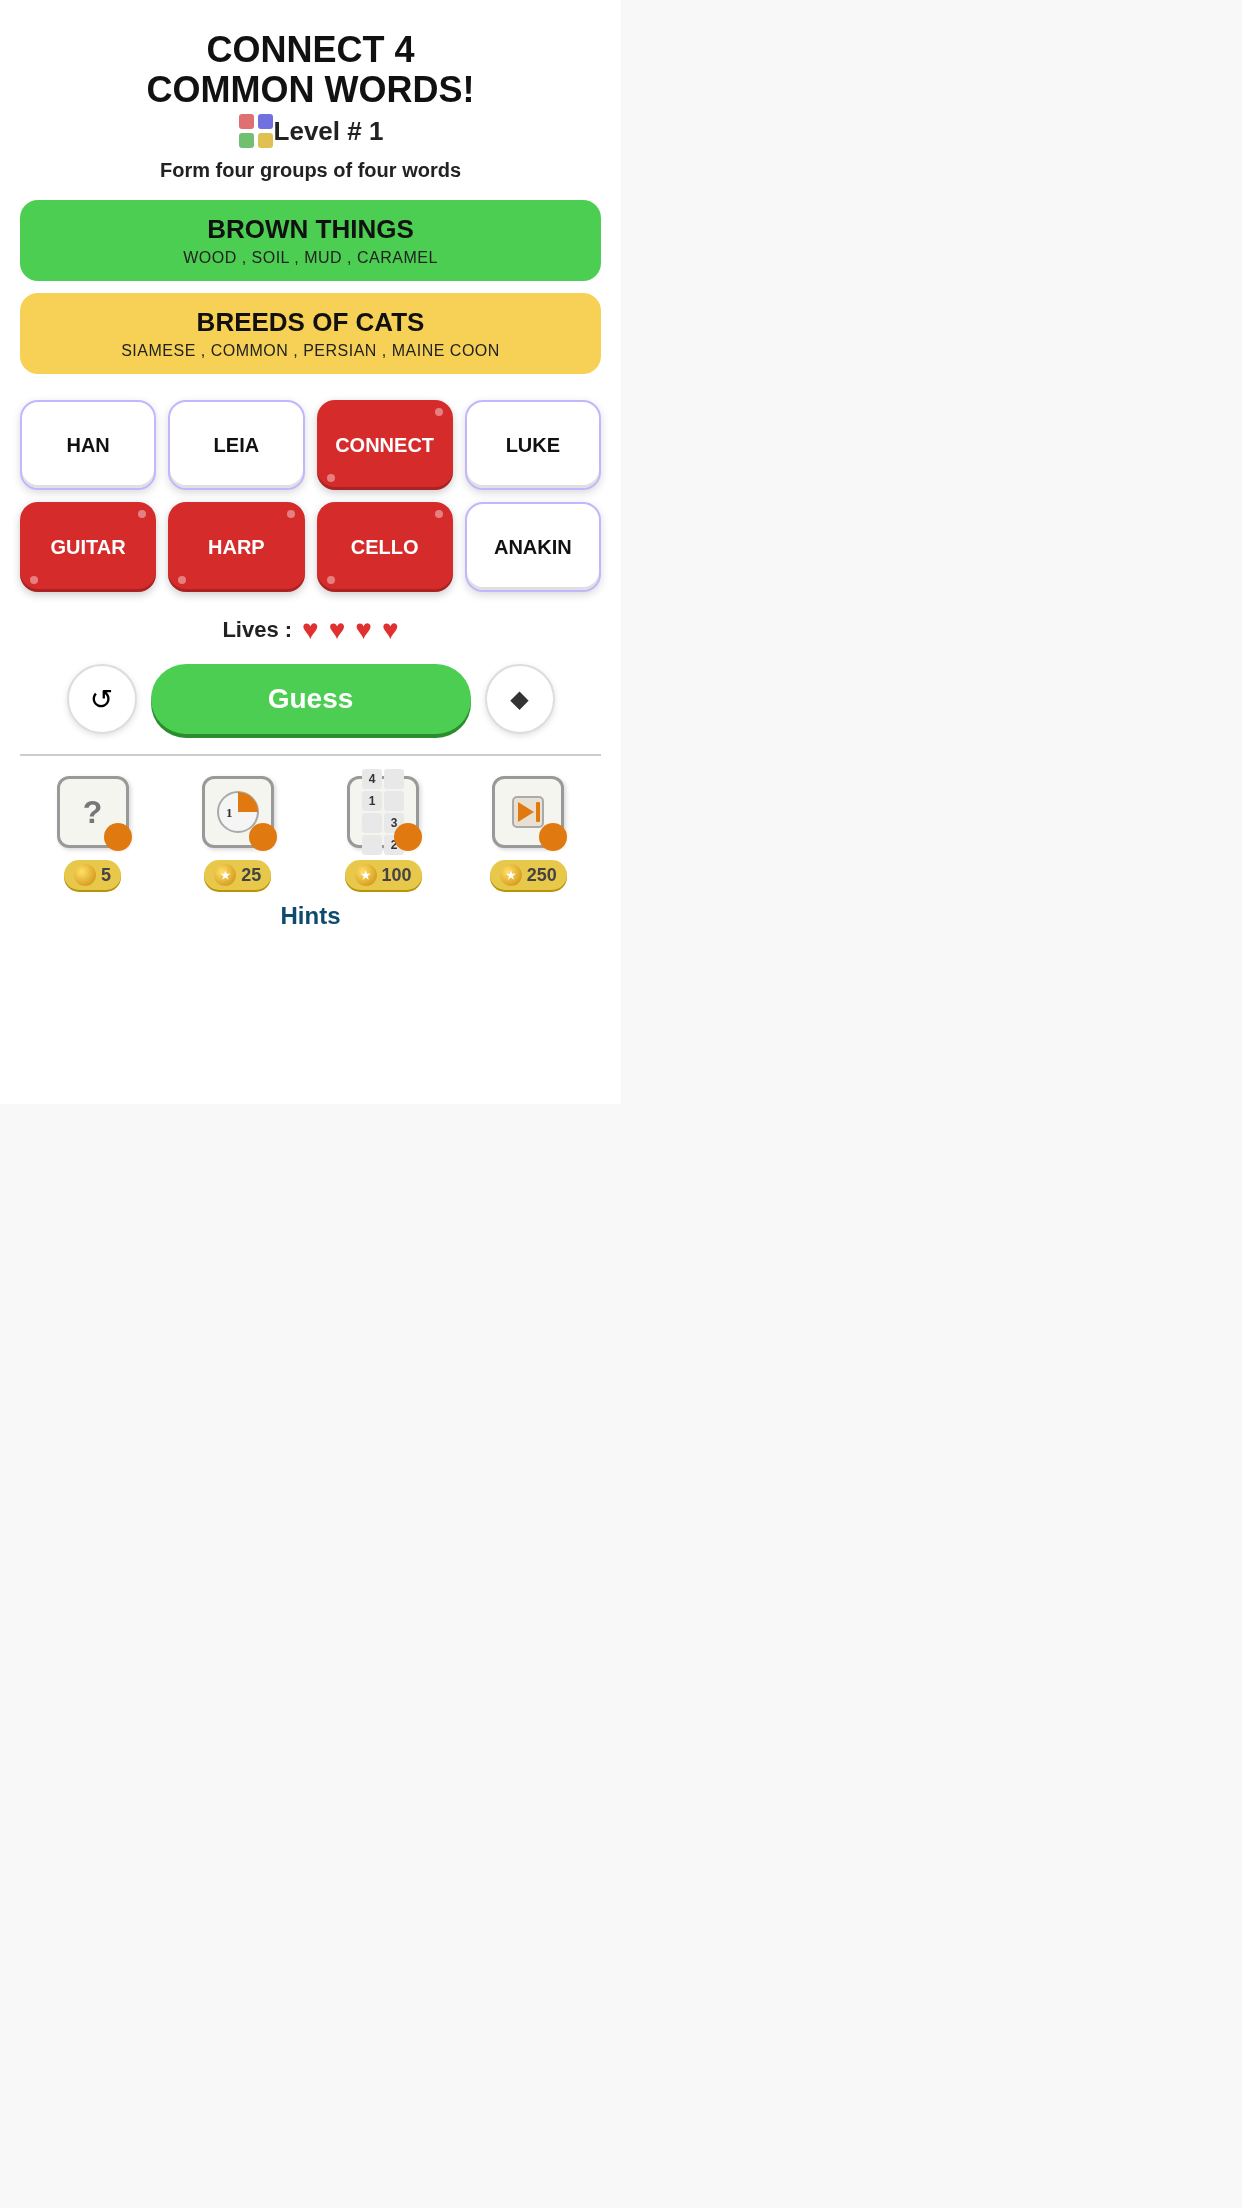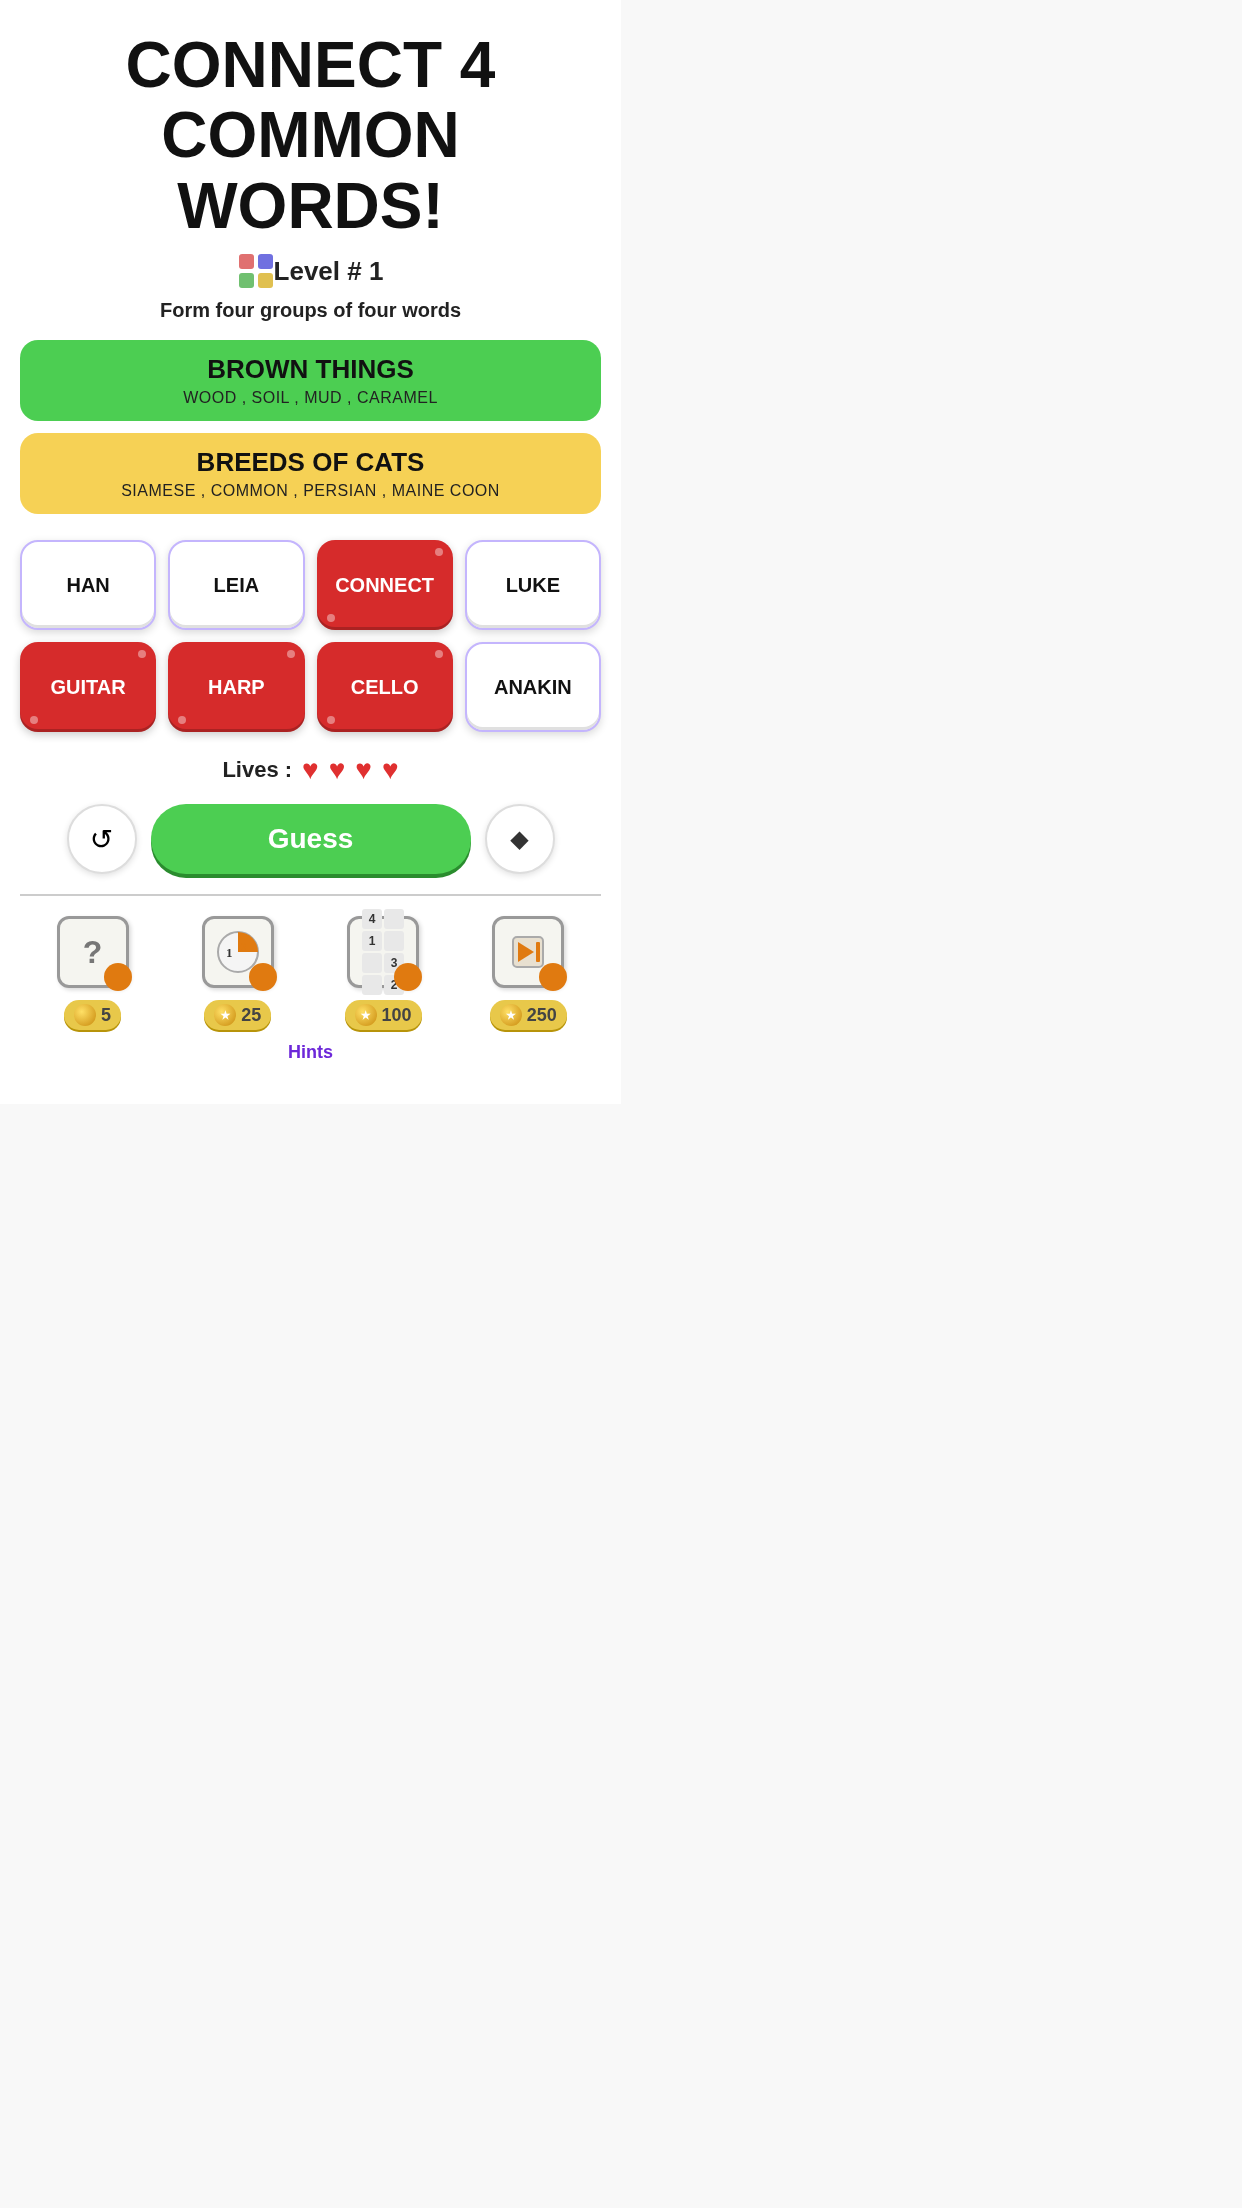--- a/index.html
+++ b/index.html
@@ -14,26 +14,26 @@
     .page {
       width: 621px;
       min-height: 1104px;
       background: #ffffff;
       display: flex;
       flex-direction: column;
       align-items: center;
       padding: 30px 20px 20px;
     }
     .title {
-      font-size: 64px;
+      font-size: 36px;
       font-weight: 900;
       color: #111;
       text-align: center;
       line-height: 1.1;
-      margin-bottom: 12px;
+      margin-bottom: 4px;
       font-family: 'Arial Black', Arial, sans-serif;
     }
     .level-row {
       display: flex;
       align-items: center;
       gap: 0;
       margin-bottom: 10px;
     }
     .grid-icon {
       width: 36px;
@@ -259,22 +259,22 @@
       justify-content: center;
       font-size: 12px;
     }
     .cost-num {
       font-size: 18px;
       font-weight: 900;
       color: #444;
       font-family: 'Arial Black', Arial, sans-serif;
     }
     .hints-label {
-      font-size: 18px;
-      color: #6d28d9;
+      font-size: 24px;
+      color: #0c4a6e;
       font-weight: 600;
       font-family: Arial, sans-serif;
       margin-top: 2px;
     }
     .skip-icon-wrap {
       width: 72px;
       height: 72px;
       background: #f5f5f0;
       border-radius: 12px;
       border: 3px solid #999;

